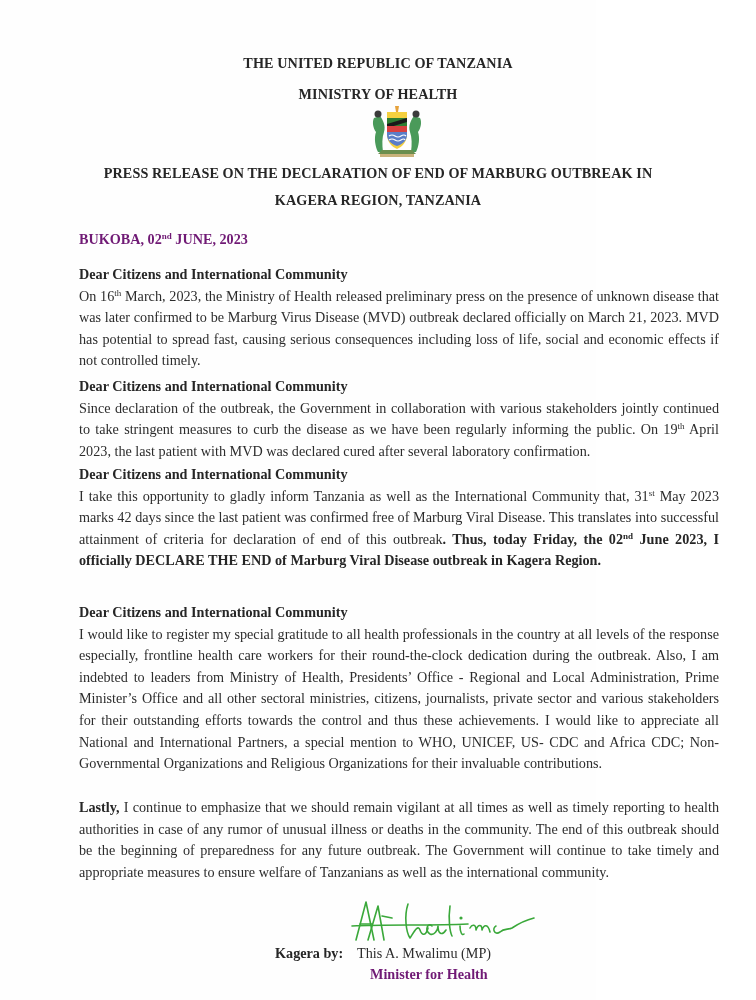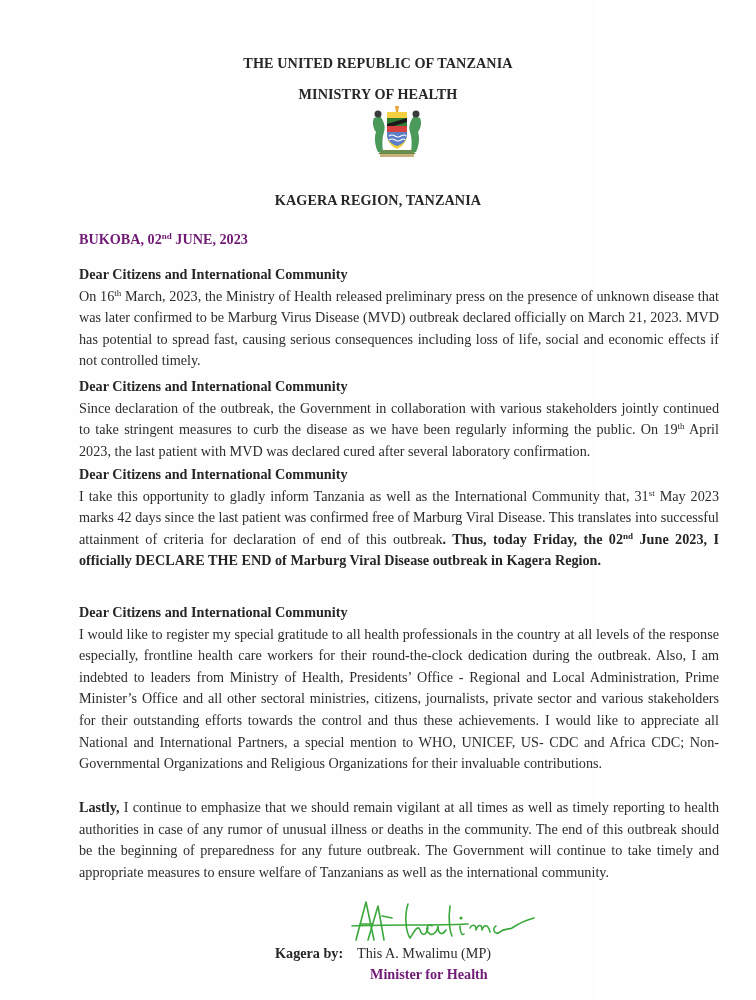--- a/index.html
+++ b/index.html
@@ -132,20 +132,21 @@
     <path d="M19 28 L39 28 L39 31 C39 36 35 40 29 42 C23 40 19 36 19 31 Z" fill="#5a7ec8"></path>
     <path d="M21 32 Q24 30 27 32 Q30 34 33 32 Q36 30 38 32" stroke="#ffffff" stroke-width="1.2" fill="none"></path>
     <path d="M21 36 Q24 34 27 36 Q30 38 33 36 Q36 34 37 36" stroke="#ffffff" stroke-width="1.2" fill="none"></path>
 
     <path d="M27 2 L31 2 L30 8 L28 8 Z" fill="#e6a23c"></path>
 
     <path d="M10 50 L48 50 L44 46 L14 46 Z" fill="#6b8e4e"></path>
     <rect x="12" y="50" width="34" height="3" fill="#c9b27a"></rect>
   </svg>
 
+  <div class="header-line h-title1">PRESS RELEASE ON THE DECLARATION OF END OF MARBURG OUTBREAK IN</div>
   <div class="header-line h-title2">KAGERA REGION, TANZANIA</div>
 
   <div class="dateline"><span>BUKOBA, 02</span><sup>nd</sup><span> JUNE, 2023</span></div>
 
   <div class="section s1">
     <span class="salutation">Dear Citizens and International Community</span>
     <p><span>On 16</span><sup>th</sup><span> March, 2023, the Ministry of Health released preliminary press on the presence of unknown disease that was later confirmed to be Marburg Virus Disease (MVD) outbreak declared officially on March 21, 2023.   MVD has potential to spread fast, causing serious consequences including loss of life, social and economic effects if not controlled timely.</span></p>
   </div>
 
   <div class="section s2">

